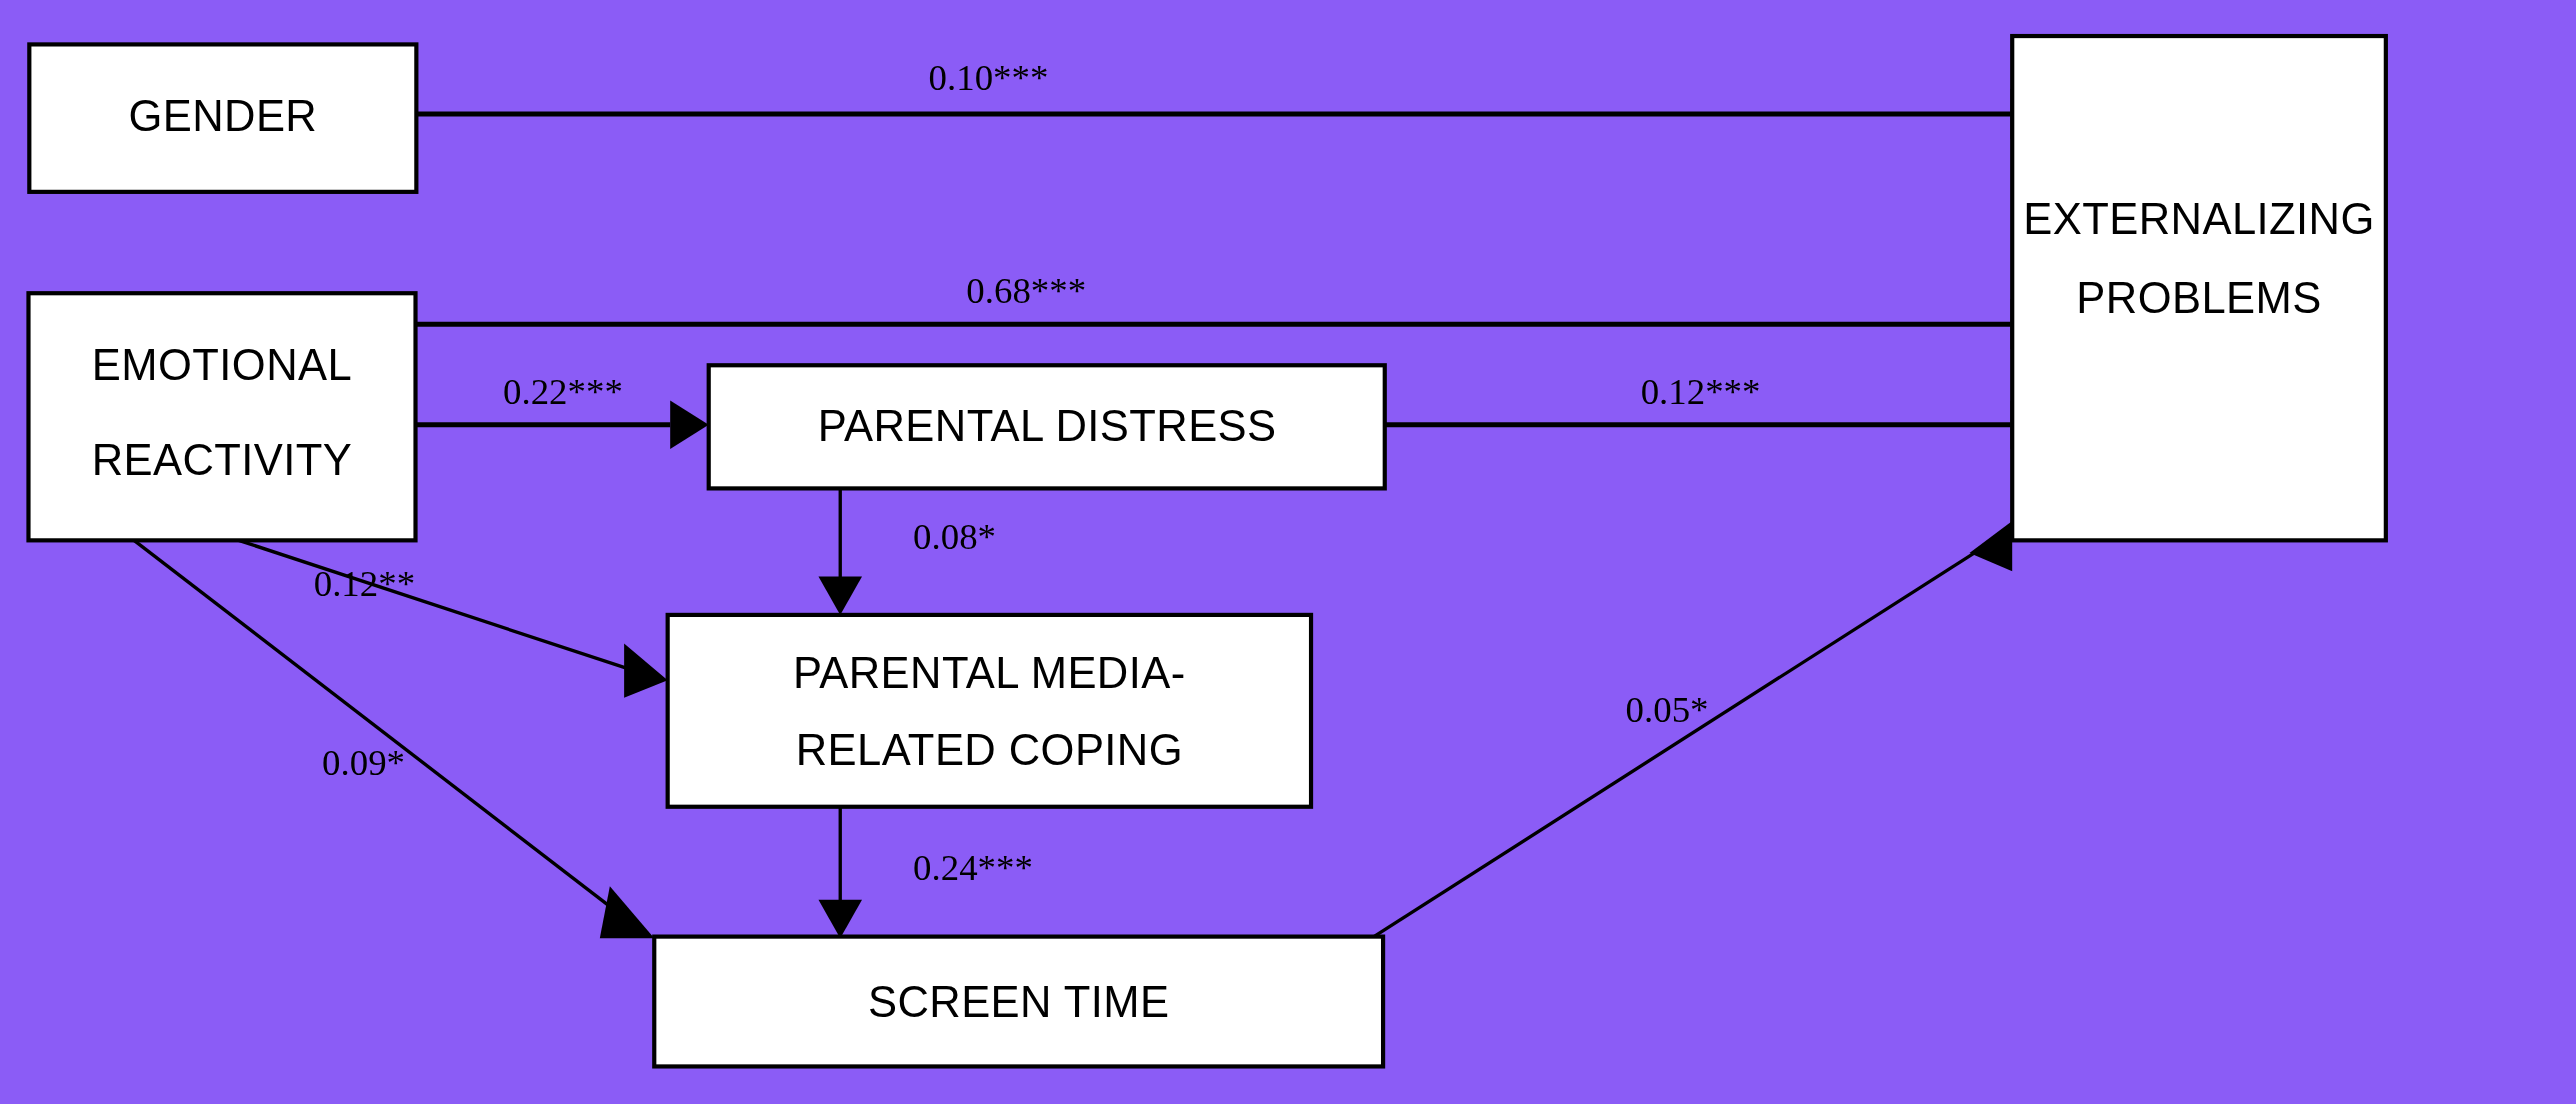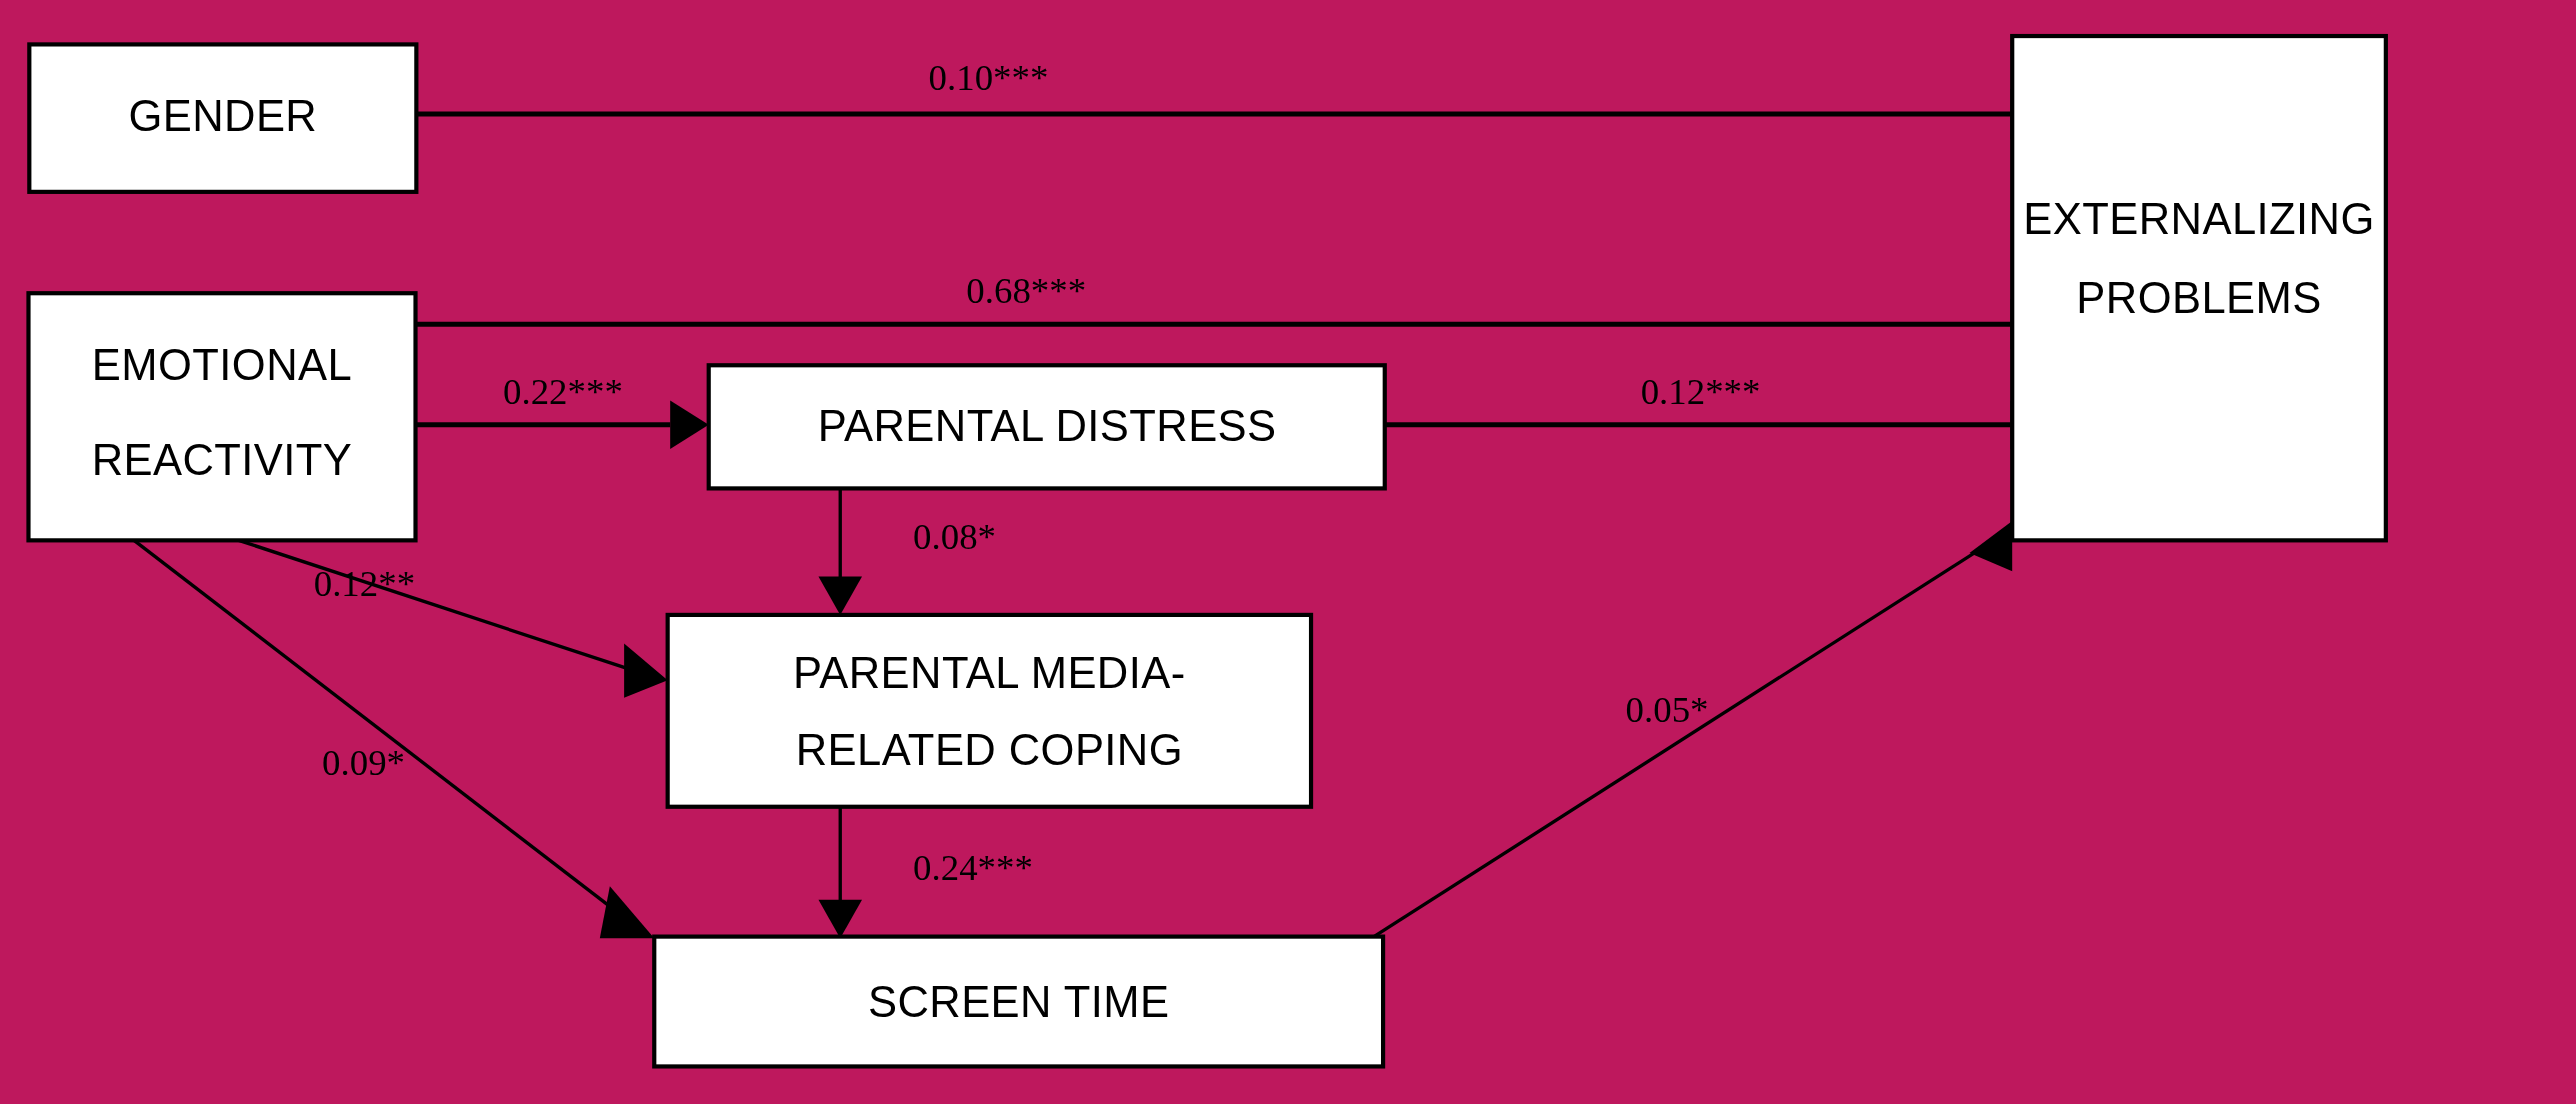--- a/index.html
+++ b/index.html
@@ -11,21 +11,21 @@
   body {
     width: 2576px;
     height: 1105px;
     font-family: "Liberation Sans", sans-serif;
     overflow: hidden;
   }
   #diagram-root {
     position: relative;
     width: 2576px;
     height: 1105px;
-    background: #be185d;
+    background: #8b5cf6;
     text-align: center;
   }
   svg#path-diagram {
     display: block;
     width: 2576px;
     height: 1105px;
   }
   .node-box {
     fill: #ffffff;
     stroke: #000000;

